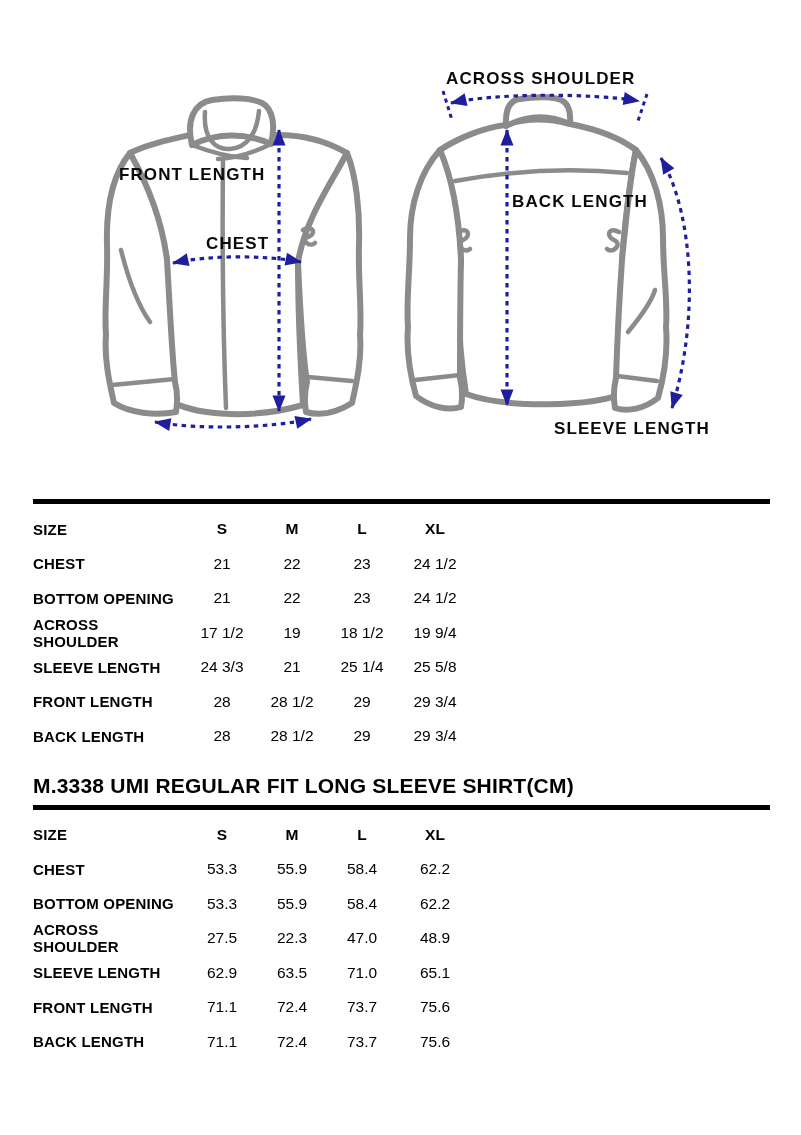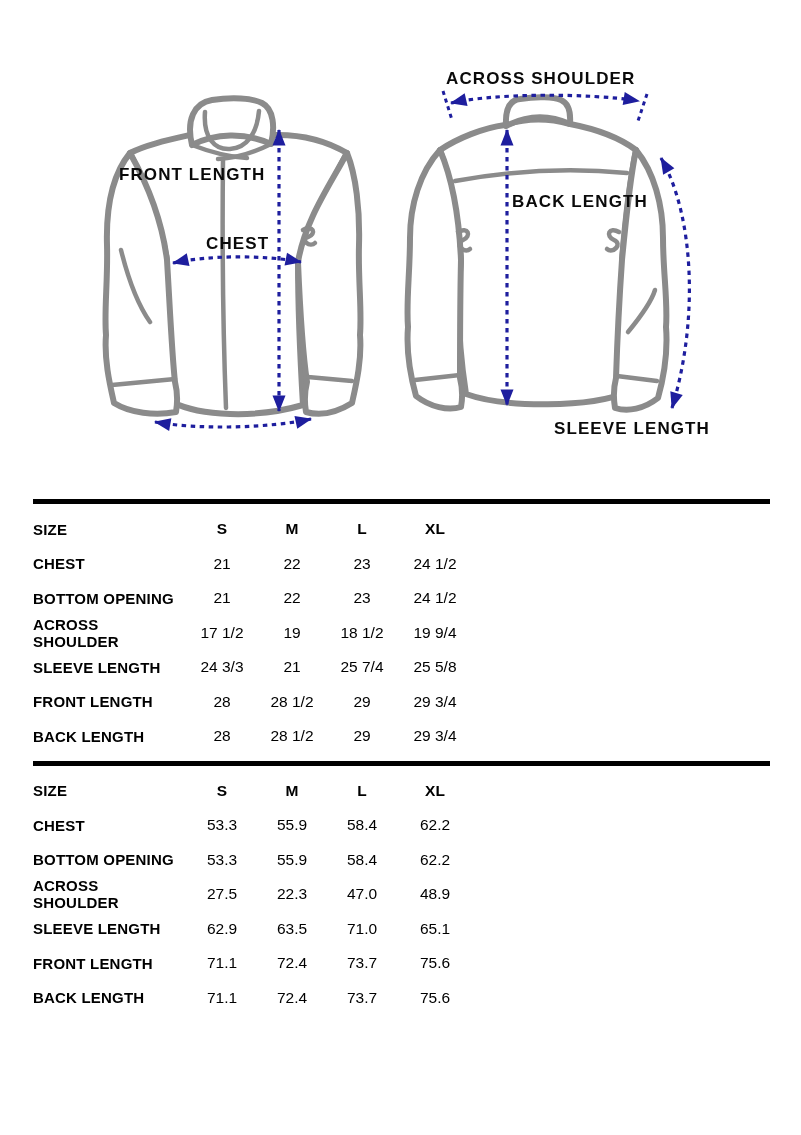--- a/index.html
+++ b/index.html
@@ -130,41 +130,42 @@
           <div class="tlabel">ACROSS SHOULDER</div>
           <div class="tval">17 1/2</div>
           <div class="tval">19</div>
           <div class="tval">18 1/2</div>
           <div class="tval">19 9/4</div>
         </div>
         <div class="trow">
           <div class="tlabel">SLEEVE LENGTH</div>
           <div class="tval">24 3/3</div>
           <div class="tval">21</div>
-          <div class="tval">25 7/4</div>
+          <div class="tval">25 1/4</div>
           <div class="tval">25 5/8</div>
         </div>
         <div class="trow">
           <div class="tlabel">FRONT LENGTH</div>
           <div class="tval">28</div>
           <div class="tval">28 1/2</div>
           <div class="tval">29</div>
           <div class="tval">29 3/4</div>
         </div>
         <div class="trow">
           <div class="tlabel">BACK LENGTH</div>
           <div class="tval">28</div>
           <div class="tval">28 1/2</div>
           <div class="tval">29</div>
           <div class="tval">29 3/4</div>
         </div>
       </div>
   </section>
 
   <section class="table-section sec-cm">
+    <h2 class="t-title">M.3338 UMI REGULAR FIT LONG SLEEVE SHIRT(CM)</h2>
     <div class="t-rule"></div>
     <div class="t-grid">
         <div class="trow thead">
           <div class="tlabel">SIZE</div>
           <div class="tval">S</div>
           <div class="tval">M</div>
           <div class="tval">L</div>
           <div class="tval">XL</div>
         </div>
         <div class="trow">

